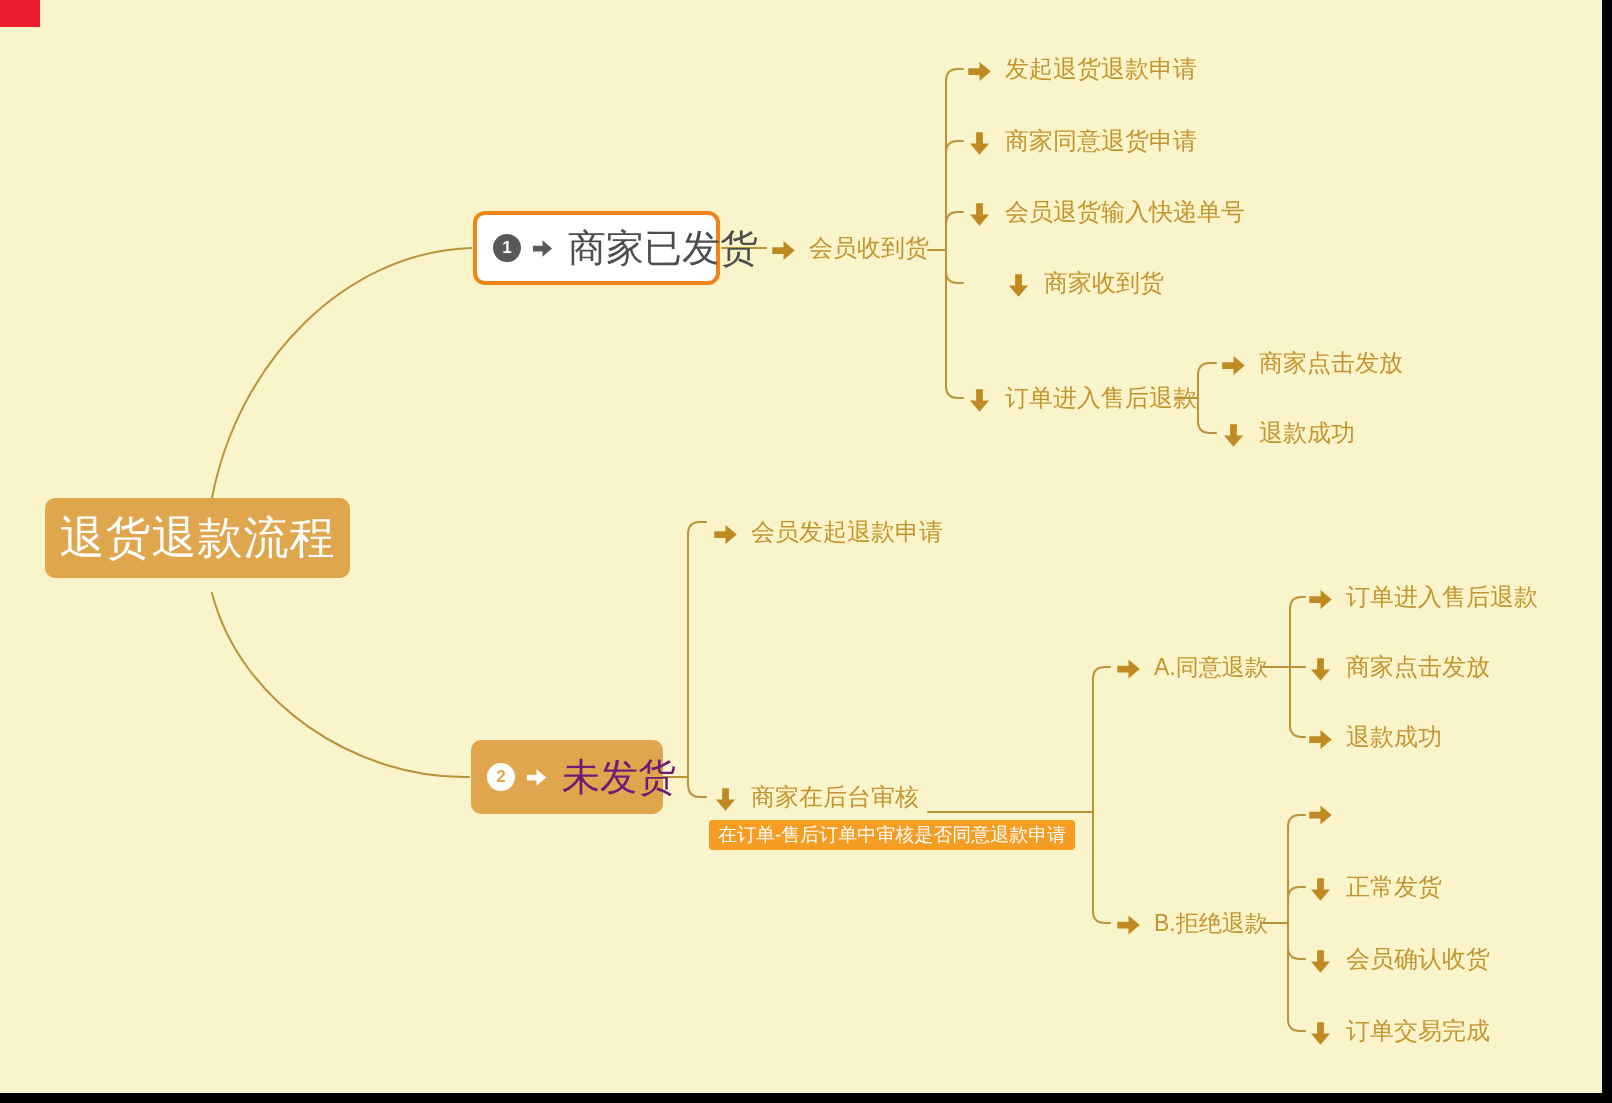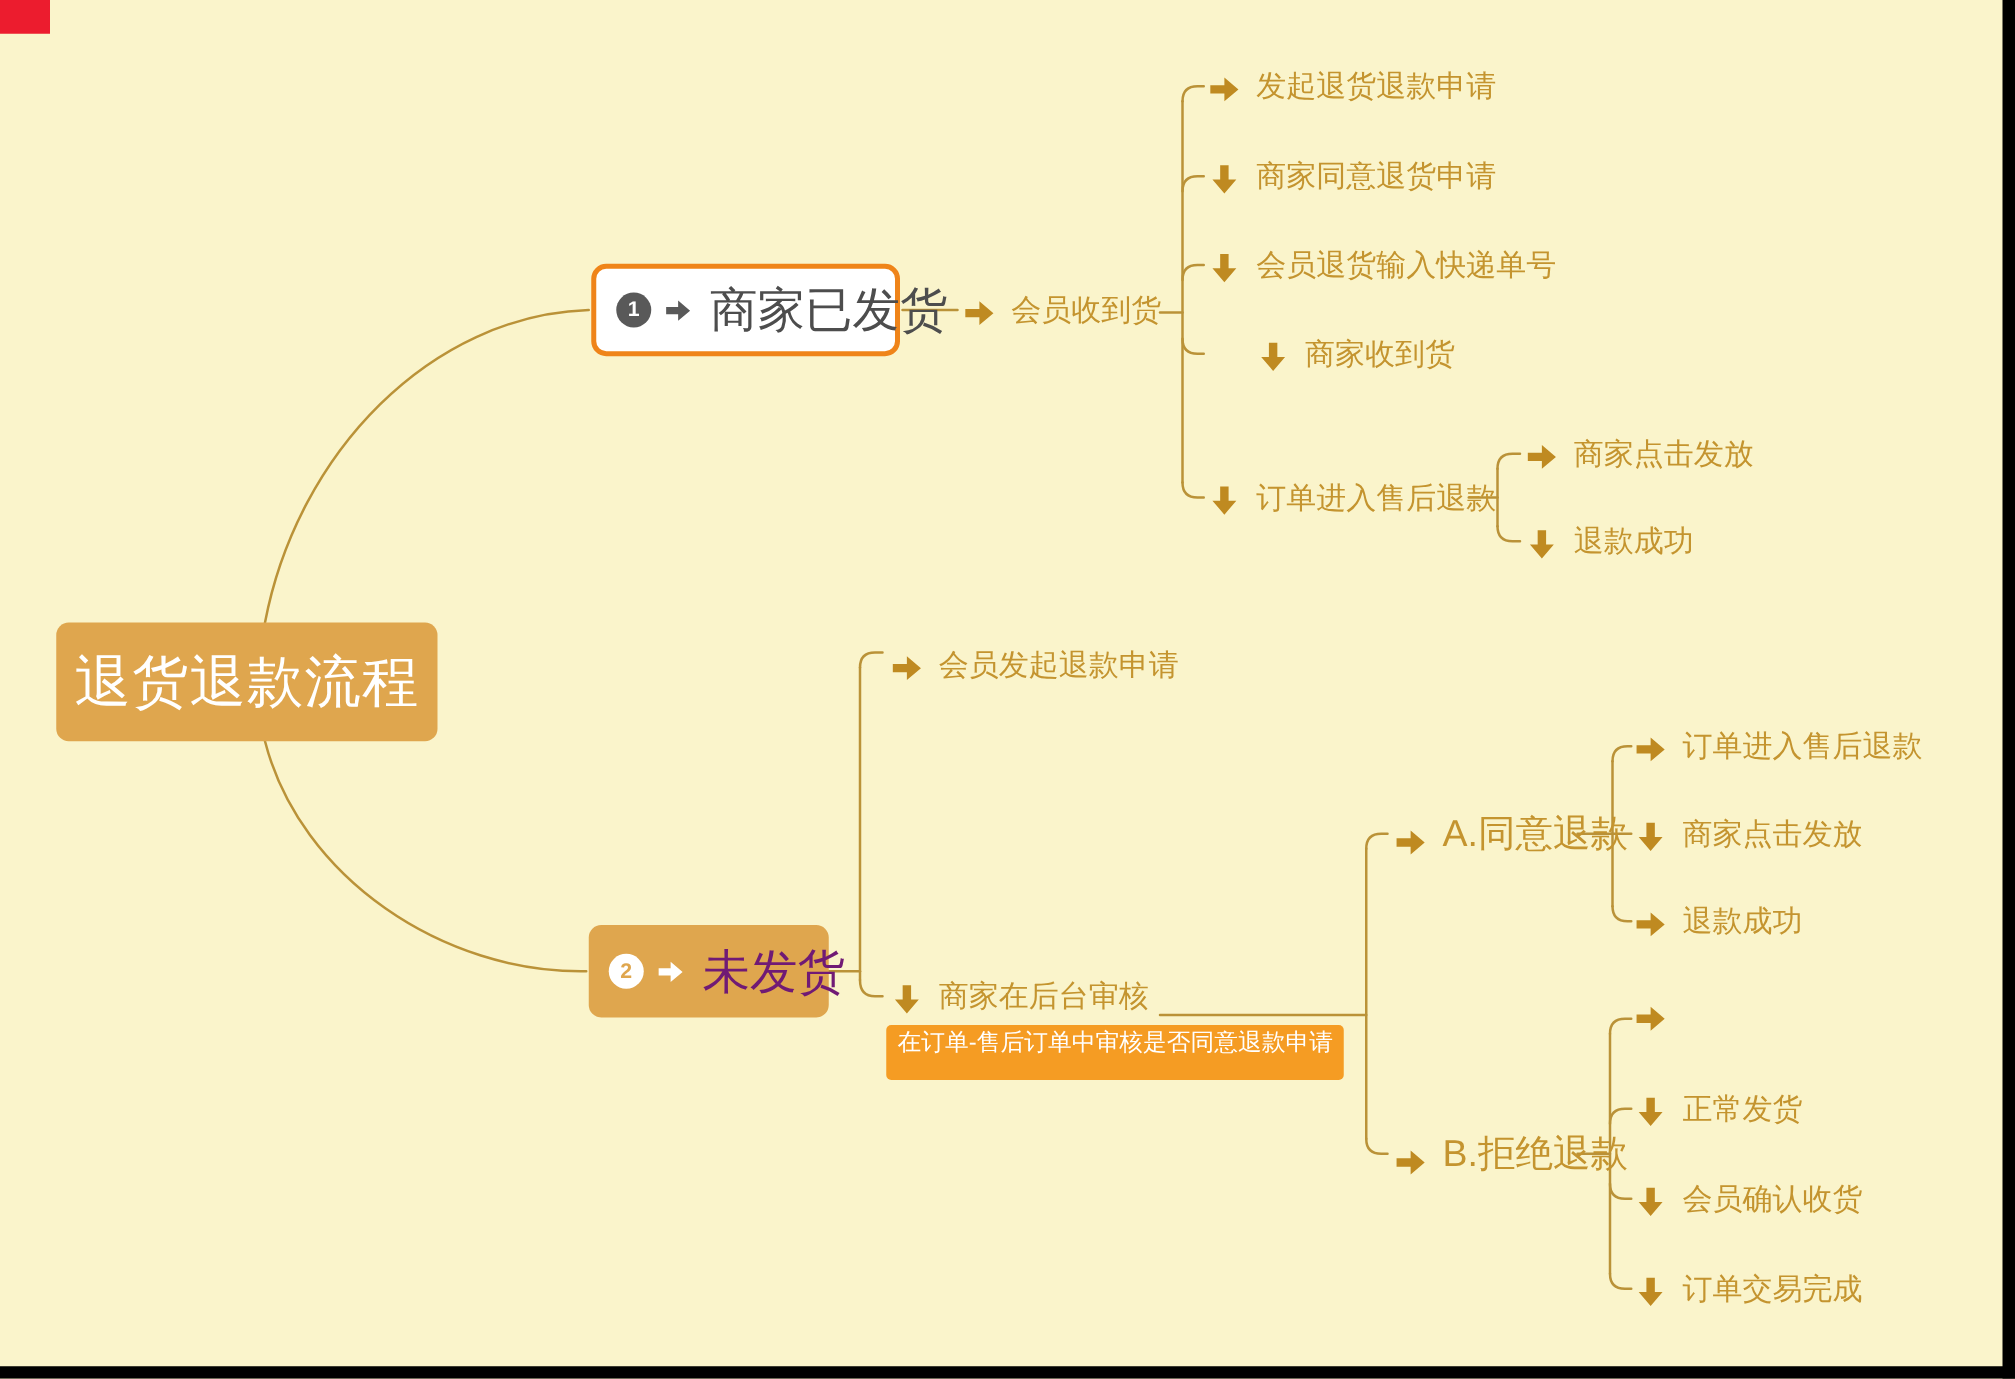--- a/index.html
+++ b/index.html
@@ -8,52 +8,52 @@
     --note-bg:#f59c23; --note-text:#ffffff; --line:#ba9238; --bar:#000000; --red:#ec1c2e;
   }
   *{margin:0;padding:0;box-sizing:border-box;}
   html,body{width:1612px;height:1103px;overflow:hidden;}
   body{background:var(--bg);font-family:"Liberation Sans","DejaVu Sans",sans-serif;position:relative;}
   .canvas{position:absolute;inset:0;}
   svg.wires{position:absolute;left:0;top:0;pointer-events:none;}
   svg.wires path{fill:none;stroke:var(--line);stroke-width:2;stroke-linecap:round;}
 
   
-  .rootnode{position:absolute;left:45px;top:498px;width:305px;height:95px;background:var(--node-fill);
+  .rootnode{position:absolute;left:45px;top:498px;width:305px;height:80px;background:var(--node-fill);
     border-radius:10px;display:flex;align-items:center;justify-content:center;}
   .rootnode .root-label{color:#fff;font-size:45px;letter-spacing:1px;white-space:nowrap;}
 
   .node{position:absolute;display:flex;align-items:center;border-radius:10px;}
   .node1{left:473px;top:211px;width:247px;height:74px;background:#fff;border:4px solid var(--node1-border);border-radius:12px;padding-left:16px;}
   .node2{left:471px;top:740px;width:192px;height:74px;background:var(--node-fill);padding-left:16px;}
   .node-label{font-size:38px;white-space:nowrap;}
   .node1 .node-label{color:var(--dark-text);margin-left:14px;}
   .node2 .node-label{color:#701a75;margin-left:14px;}
   .numcircle{width:28px;height:28px;border-radius:50%;display:flex;align-items:center;justify-content:center;
     font-size:17px;font-weight:bold;flex:0 0 auto;}
   .numcircle.dark{background:var(--dark);color:#fff;}
   .numcircle.light{background:#fff;color:var(--node-fill);}
   .node .icon{margin-left:10px;flex:0 0 auto;}
 
   
   .leaf{position:absolute;display:flex;align-items:flex-end;gap:12px;transform:translateY(-50%);white-space:nowrap;}
   .leaf-label{font-size:24px;color:var(--text-gold);}
-  .ab-label{font-size:30px;color:var(--text-gold);}
+  .ab-label{font-size:23px;color:var(--text-gold);}
 
   
   svg.icon{width:27px;height:27px;}
   svg.icon.small{width:23px;height:23px;}
   svg.icon path{display:none;}
   svg.icon.arrow-right path.p-right{display:block;}
   svg.icon.arrow-down path.p-down{display:block;}
   svg.icon.gold path{fill:var(--arrow-gold);}
   svg.icon.darkfill path{fill:var(--dark);}
   svg.icon.whitefill path{fill:#fff;}
 
-  .note{position:absolute;left:709px;top:820px;height:44px;background:var(--note-bg);color:var(--note-text);
+  .note{position:absolute;left:709px;top:820px;height:30px;background:var(--note-bg);color:var(--note-text);
     border-radius:4px;font-size:19px;line-height:30px;padding:0 9px;white-space:nowrap;}
 
   .edge-right{position:absolute;right:0;top:0;width:10px;height:1103px;background:var(--bar);}
   .edge-bottom{position:absolute;left:0;bottom:0;width:1612px;height:10px;background:var(--bar);}
   .red-mark{position:absolute;left:0;top:0;width:40px;height:27px;background:var(--red);}
 </style>
 </head>
 <body>
 
 <div class="canvas">

